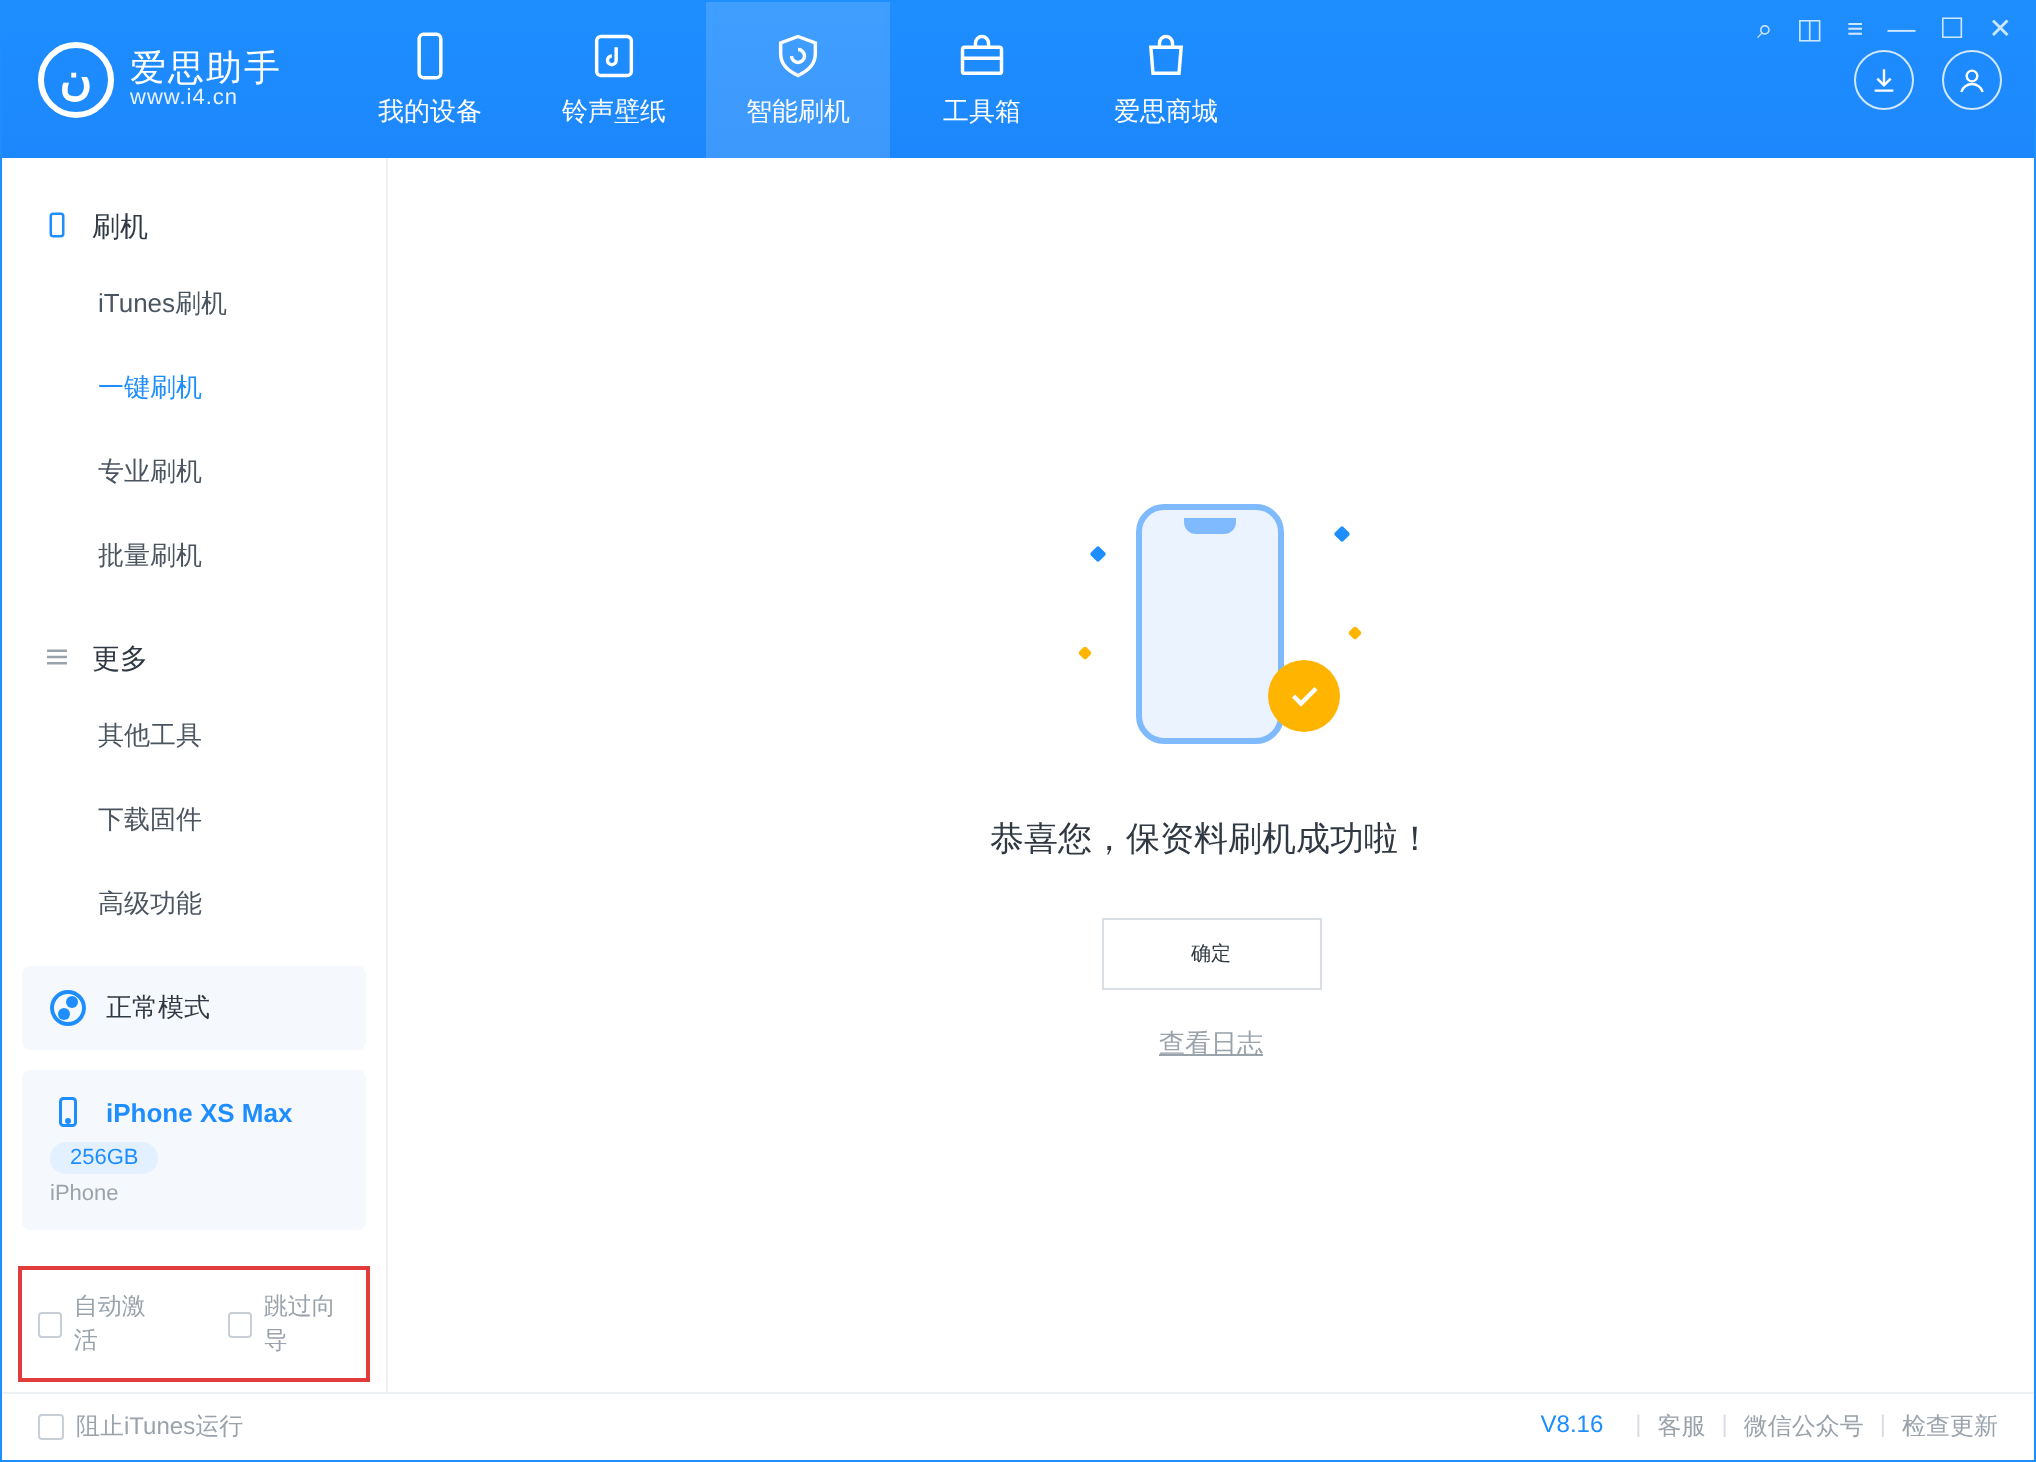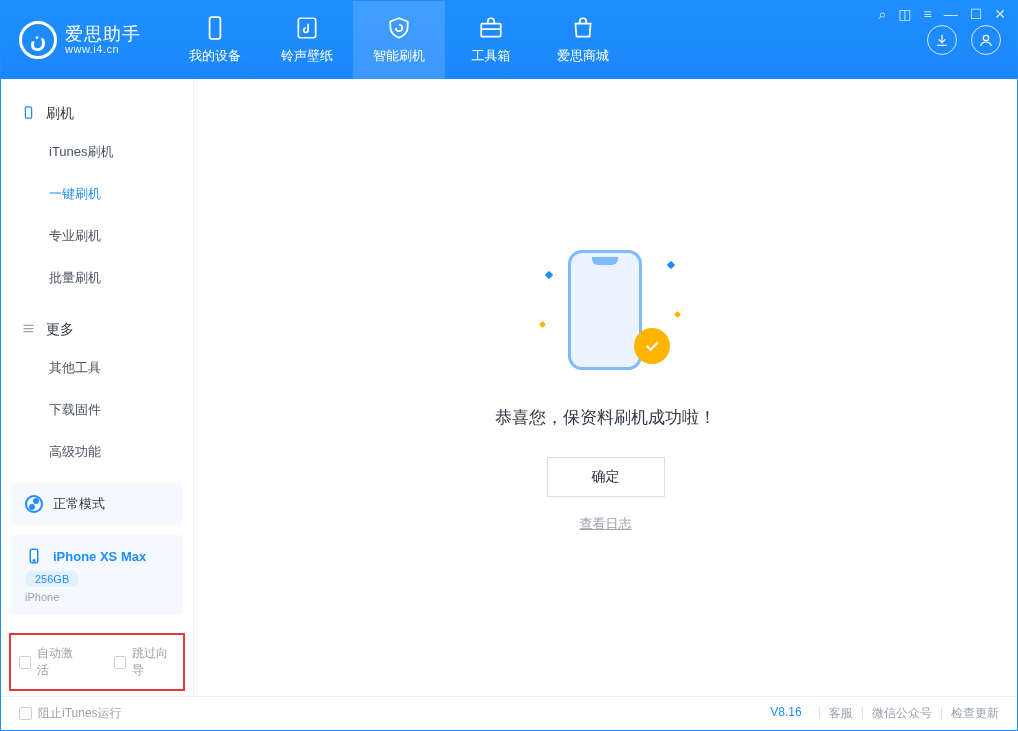--- a/index.html
+++ b/index.html
@@ -54,21 +54,21 @@
   .phone { position:absolute; left:32px; top:8px; width:74px; height:120px; border:3px solid #7fbaff; border-radius:14px; background:#eaf3ff; }
   .phone::before { content:""; position:absolute; top:4px; left:50%; transform:translateX(-50%); width:26px; height:8px; background:#7fbaff; border-radius:0 0 6px 6px; }
   .check { position:absolute; right:6px; bottom:18px; width:36px; height:36px; background:#ffb400; border-radius:50%; display:flex; align-items:center; justify-content:center; }
   .check svg { width:18px; height:18px; stroke:#fff; stroke-width:3; fill:none; }
   .dot { position:absolute; background:#ffb400; border-radius:1px; transform: rotate(45deg);}
   .d1 { width:6px; height:6px; left:10px; top:30px; background:#1e8eff;}
   .d2 { width:5px; height:5px; left:4px; top:80px; background:#ffb400;}
   .d3 { width:6px; height:6px; right:2px; top:20px; background:#1e8eff;}
   .d4 { width:5px; height:5px; right:-4px; top:70px; background:#ffb400;}
   .success-text { font-size: 17px; color: #303943; margin-bottom: 28px; }
-  .ok-btn { border:1px solid #d9dee5; background:#fff; padding: 10px 44px; font-size:14px; color:#303943; cursor:pointer; margin-bottom: 18px; }
+  .ok-btn { border:1px solid #d9dee5; background:#fff; padding: 10px 44px; font-size:10px; color:#303943; cursor:pointer; margin-bottom: 18px; }
   .log-link { font-size: 13px; color:#9aa2ac; text-decoration: underline; cursor:pointer; }
 
   
   .status { height: 34px; border-top:1px solid #eef1f4; display:flex; align-items:center; padding: 0 18px; font-size:12px; color:#9aa2ac; }
   .status .chk { color:#9aa2ac; }
   .status-right { margin-left:auto; display:flex; gap:8px; }
   .status-right .sep { color:#d9dee5; }
   .status-right .lnk { cursor:pointer; }
   .ver { color:#1e8eff; margin-right: 8px; }
 </style>

